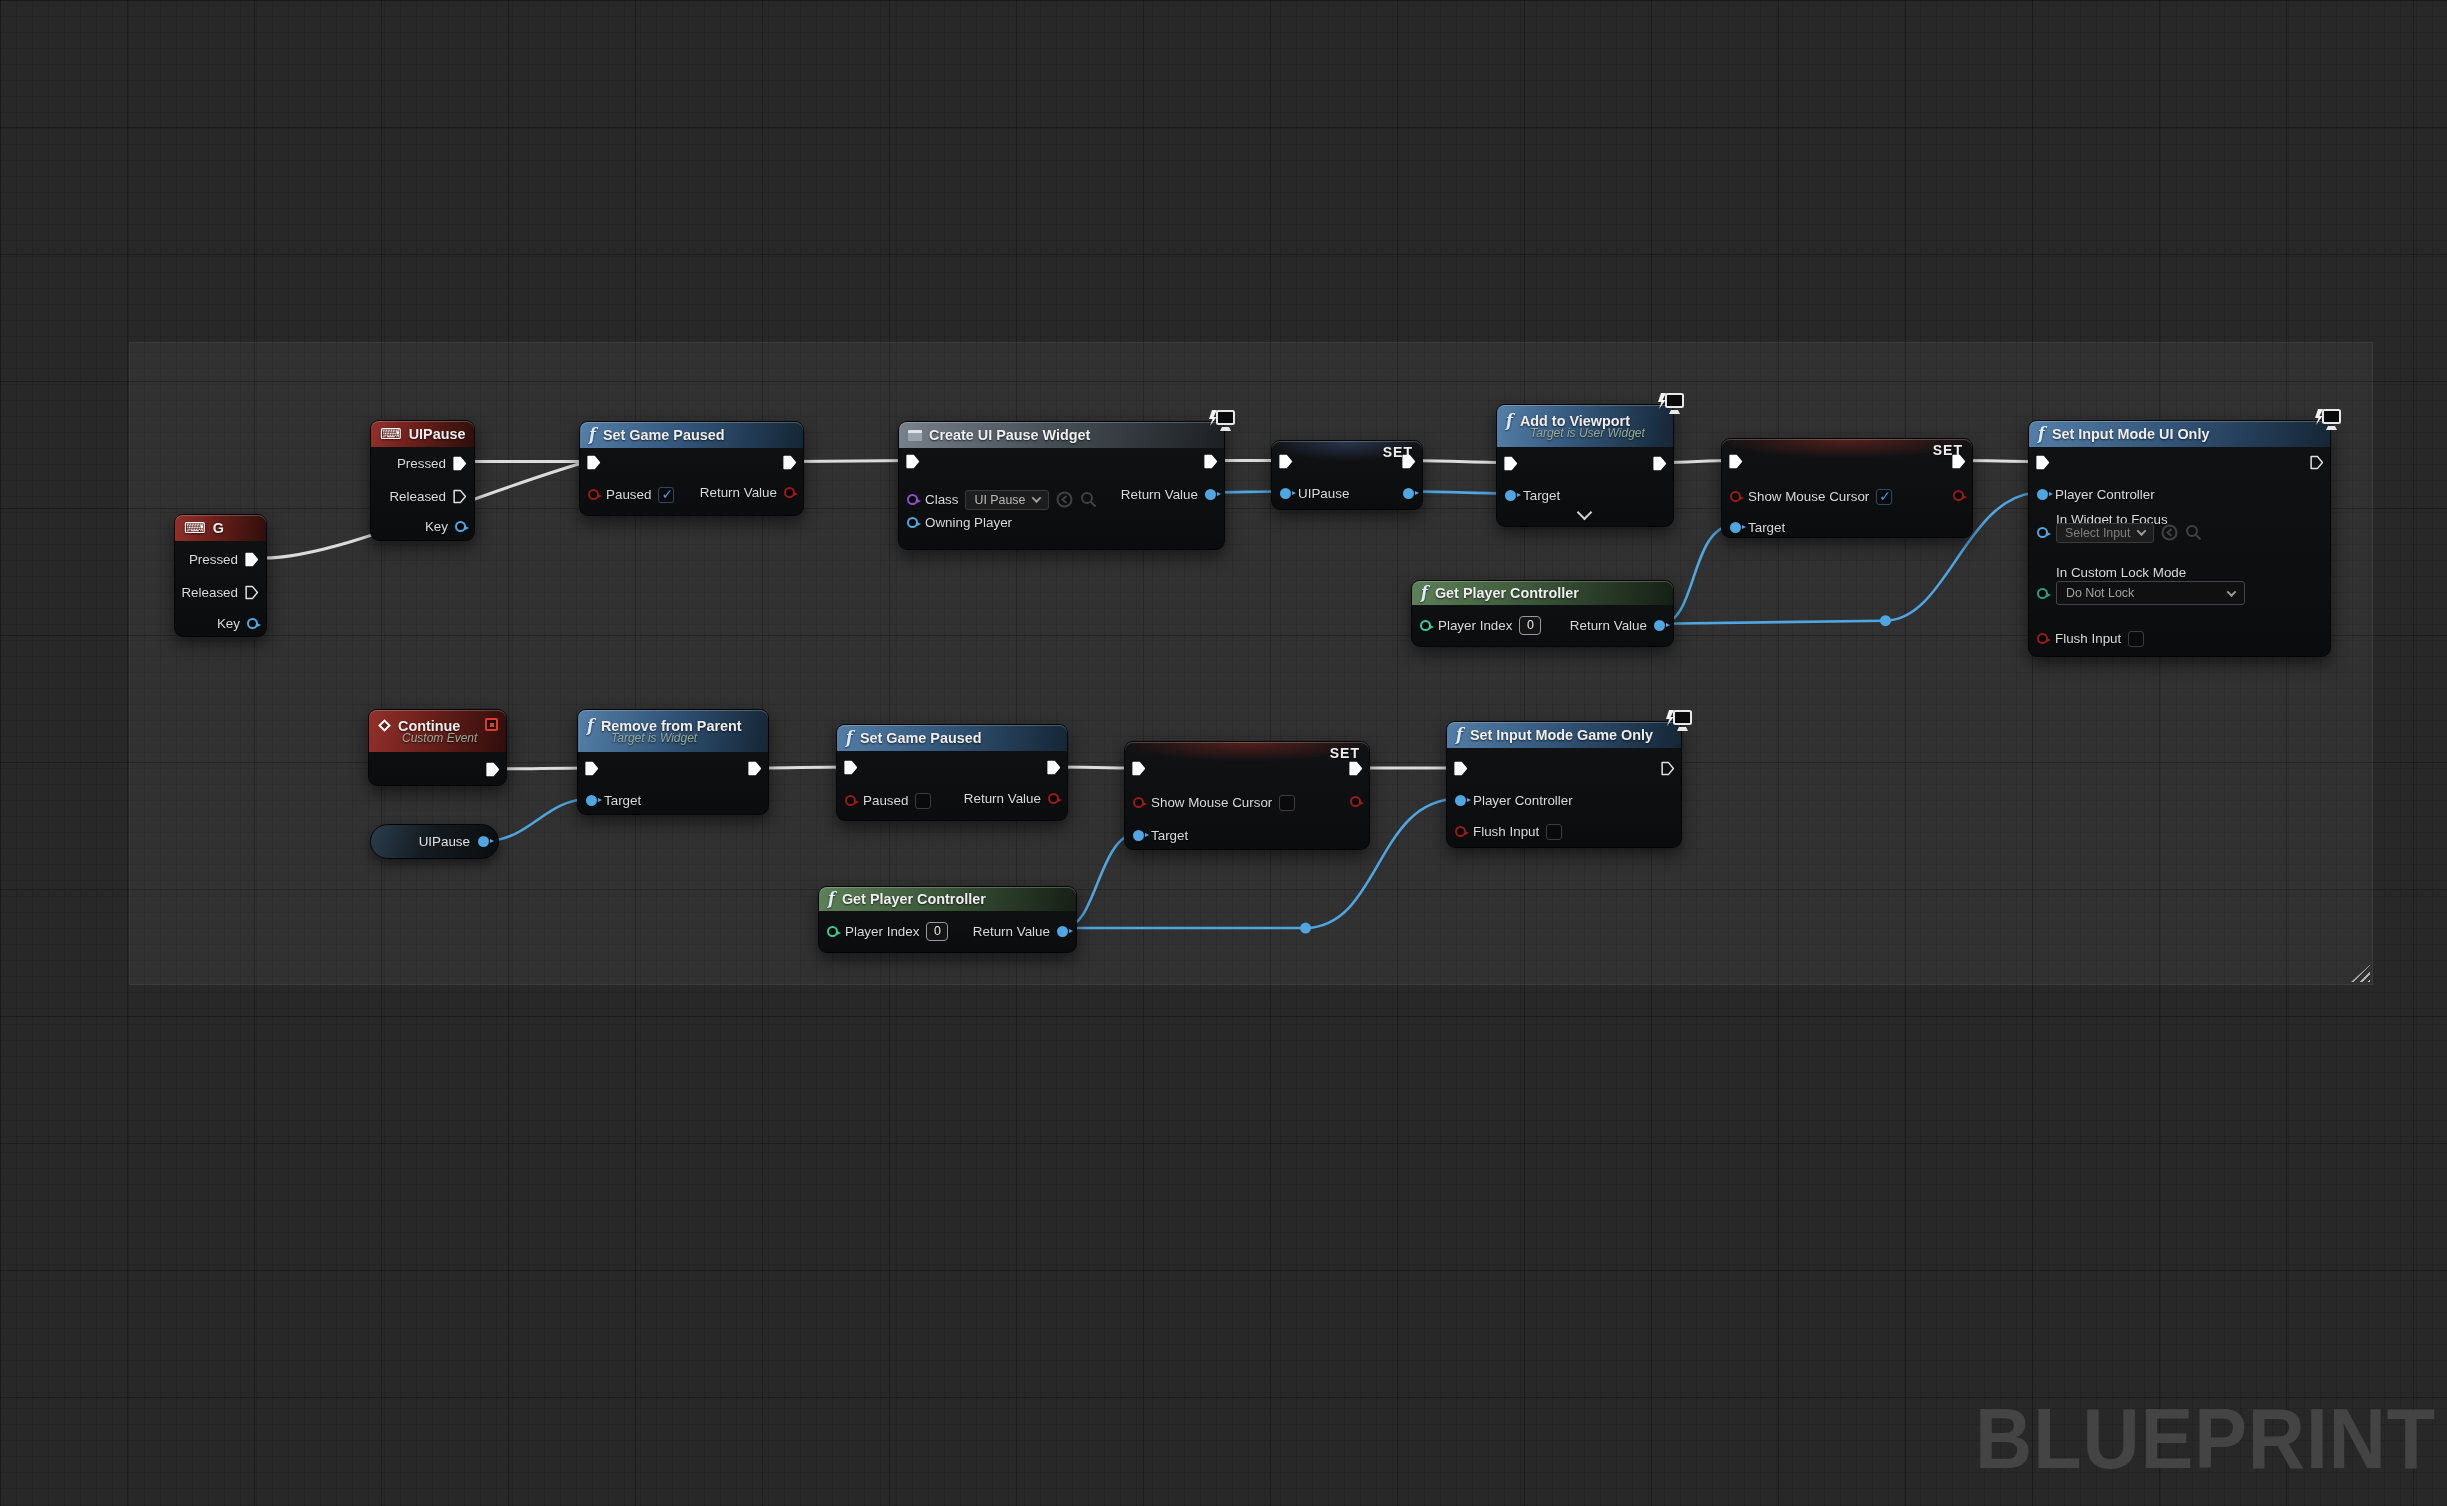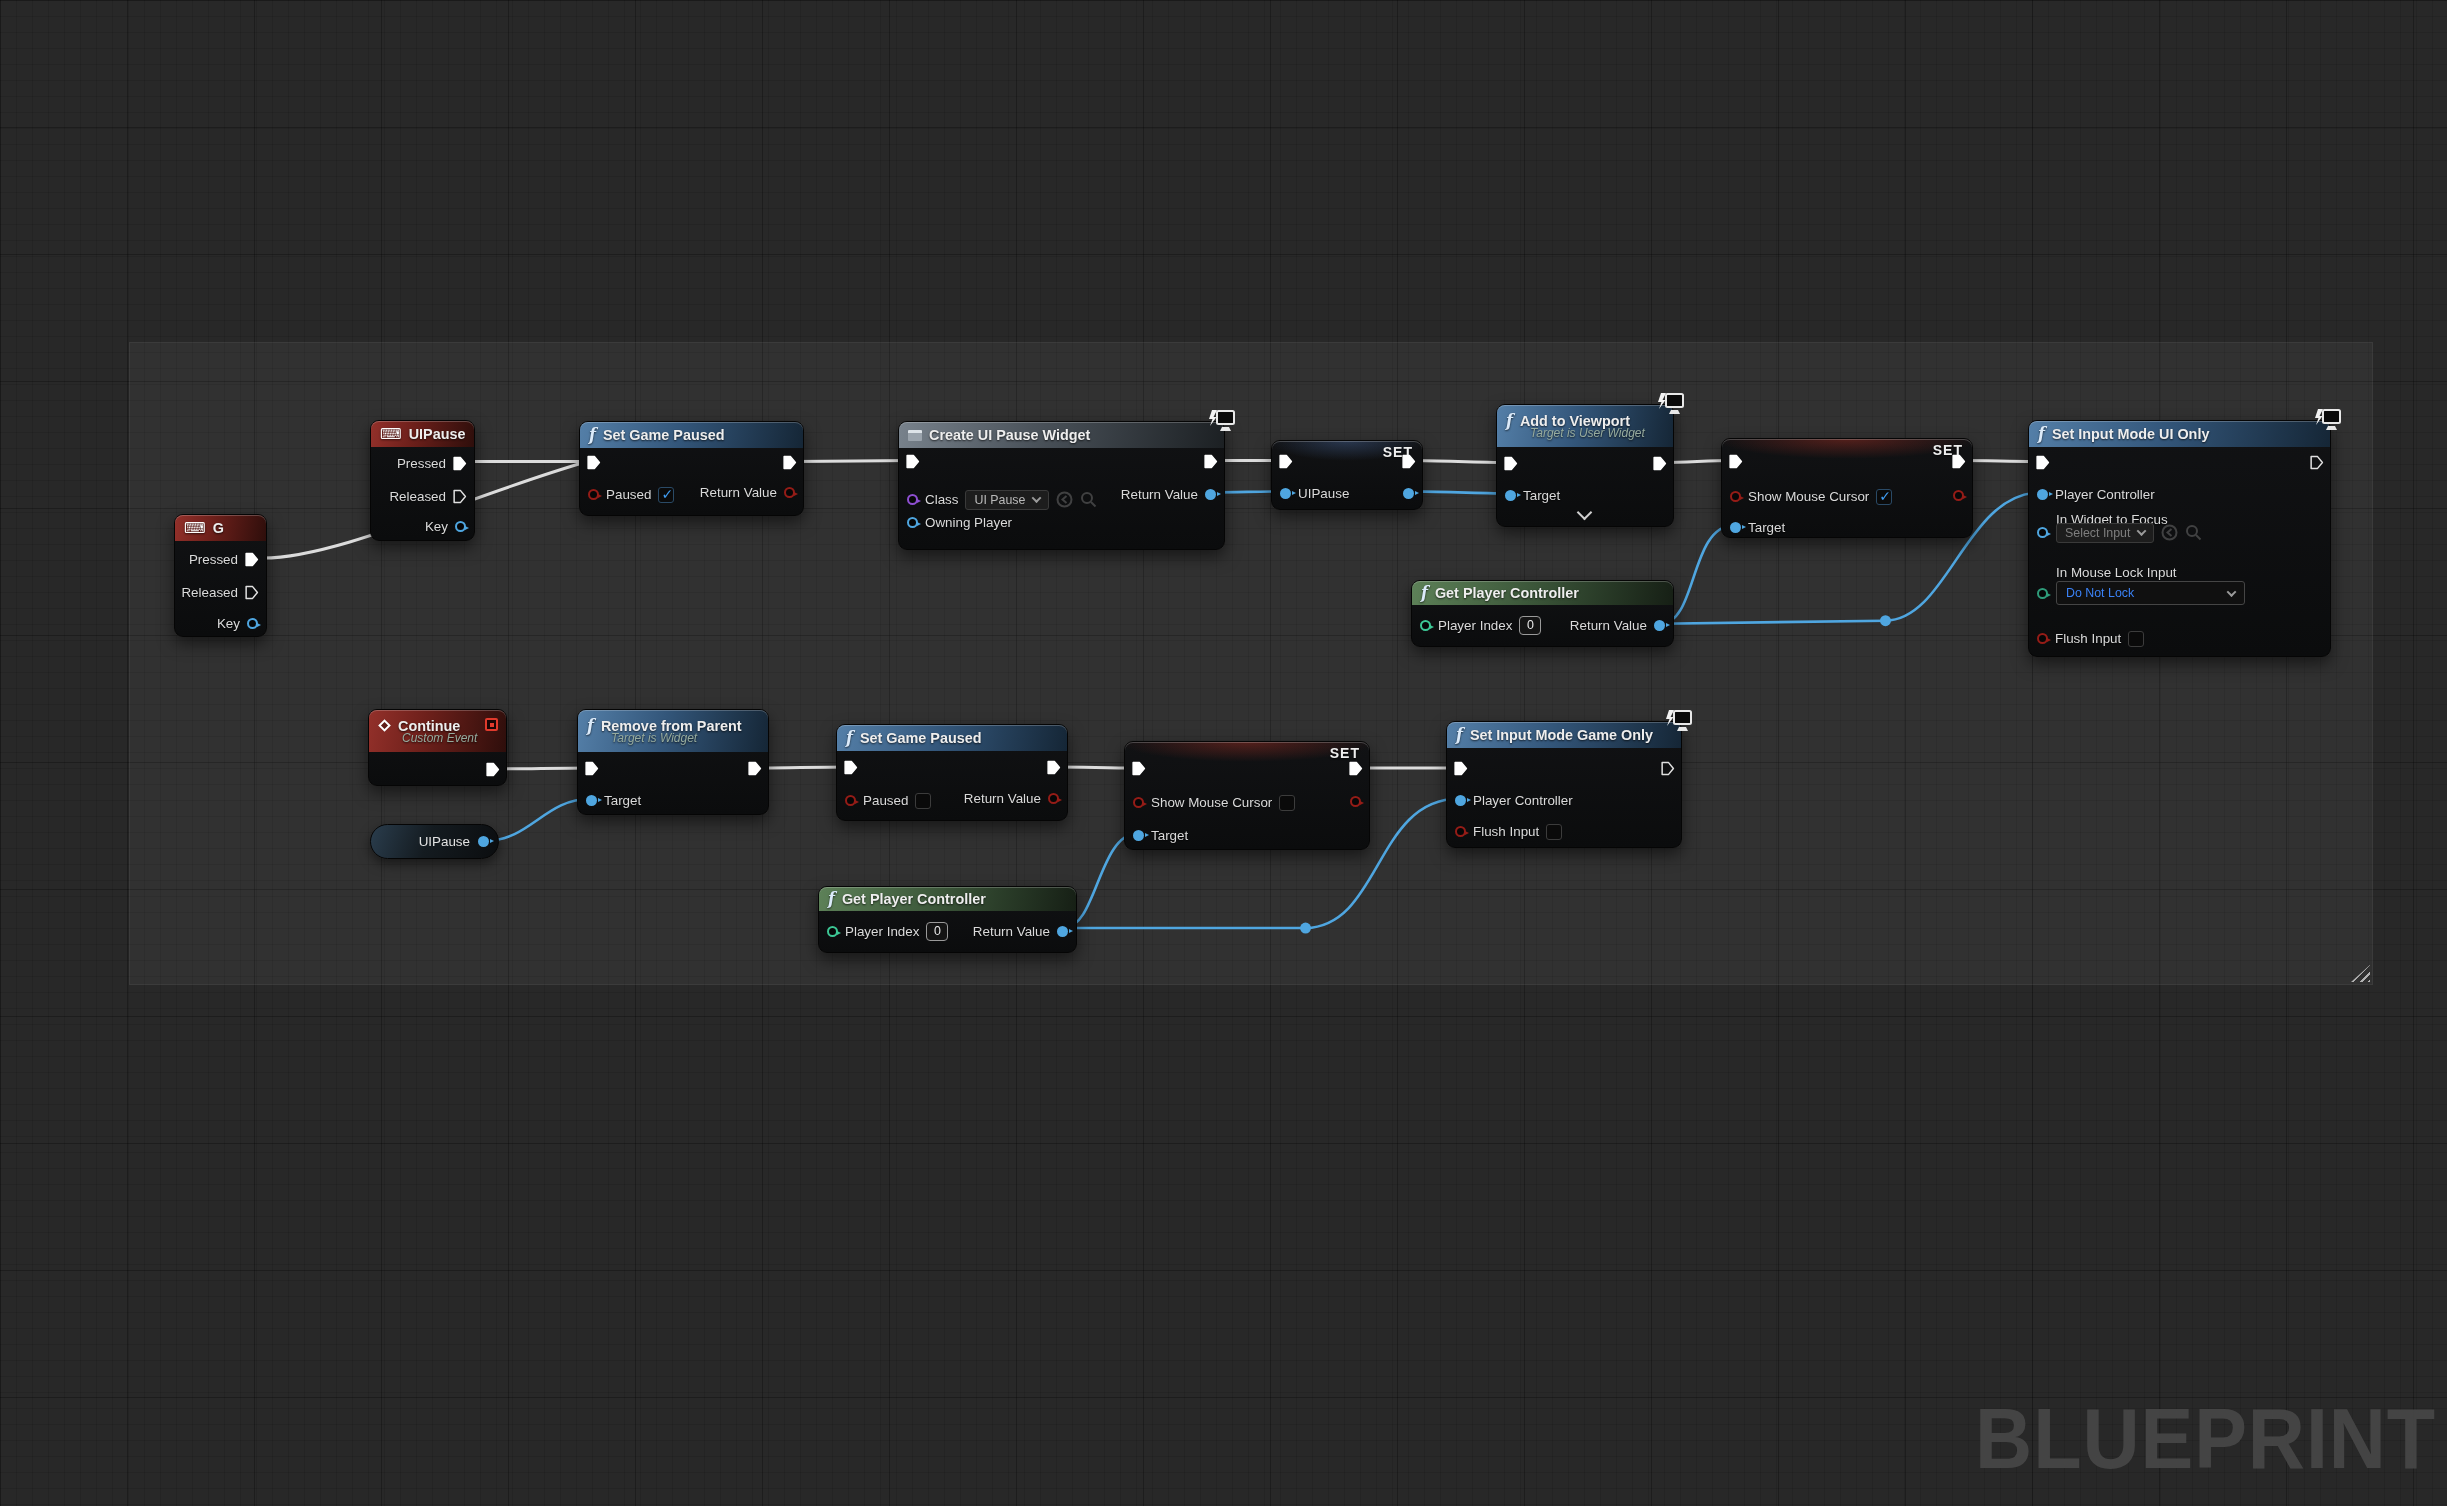--- a/index.html
+++ b/index.html
@@ -69,21 +69,21 @@
   .c-obj  { color:#4fa6e0; } .c-bool { color:#951c17; } .c-int { color:#3cc795; }
   .c-class{ color:#8e4fd1; } .c-enum { color:#2e9c7a; }
   .checkbox { width:16px; height:16px; background:#0a0a0a; border:1px solid #3c3c3c; border-radius:3px; position:relative; }
   .checkbox.checked { border-color:#2a4a66; }
   .checkbox.checked::after { content:'\2713'; position:absolute; left:2px; top:-2px; color:#3f9bf0; font-size:14px; font-weight:bold; }
   .numbox { min-width:22px; text-align:center; background:#141414; border:1px solid #9a9a9a; border-radius:4px;
     padding:0 5px; color:#e8e8e8; font-size:12.4px; line-height:17px; }
   .dropdown { display:inline-flex; align-items:center; gap:8px; background:#1d1d1d; border:1px solid #3a3a3a;
     border-radius:3px; padding:2px 8px; color:#b9b9b9; font-size:12.4px; }
   .dropdown.dim { color:#7e7e7e; }
-  .dropdown.wide { width:189px; justify-content:space-between; background:#101010; border-color:#454545; padding:4px 9px; color:#3b82f6; }
+  .dropdown.wide { width:189px; justify-content:space-between; background:#101010; border-color:#454545; padding:4px 9px; color:#a3a3a3; }
   .chev { width:7px; height:7px; border-right:2px solid #9a9a9a; border-bottom:2px solid #9a9a9a;
     transform:rotate(45deg) translate(-1px,-1px); flex:0 0 auto; }
   .tool-ico { width:17px; height:17px; flex:0 0 auto; opacity:0.55; }
   .expand-chev { position:absolute; left:50%; margin-left:-6px; width:11px; height:11px;
     border-right:2.5px solid #cfcfcf; border-bottom:2.5px solid #cfcfcf; transform:rotate(45deg); }
   .monitor { position:absolute; top:-13px; right:-12px; width:30px; height:26px; }
   
   .varpill { position:absolute; z-index:3; border-radius:18px; border:1px solid #050505;
     background:linear-gradient(110deg,#2a3d4d 0%,#141b20 45%,#0b0d0f 100%);
     box-shadow:0 5px 12px rgba(0,0,0,0.5); color:#e2e2e2; font-size:13.4px;
@@ -383,21 +383,21 @@
       <svg class="tool-ico" viewBox="0 0 17 17">
           <circle cx="8.5" cy="8.5" r="7" fill="none" stroke="#6a6a6a" stroke-width="2"></circle>
           <path d="M10.5 5 L6.5 8.5 L10.5 12" fill="none" stroke="#6a6a6a" stroke-width="2"></path>
         </svg>
       <svg class="tool-ico" viewBox="0 0 17 17">
           <circle cx="7" cy="7" r="5" fill="none" stroke="#6a6a6a" stroke-width="2"></circle>
           <line x1="11" y1="11" x2="15.5" y2="15.5" stroke="#6a6a6a" stroke-width="2"></line>
         </svg>
     </div>
     <div class="prow" style="left:27px;top:143px">
-        <span class="plabel">In Mouse Lock Input</span>
+        <span class="plabel">In Custom Lock Mode</span>
       </div>
     <span class="pin ring c-enum" style="position:absolute;left:8px;top:167px"></span>
     <div class="prow" style="left:27px;top:159px;height:26px">
       <span class="dropdown wide">
           <span>Do Not Lock</span>
           <span class="chev"></span>
         </span>
     </div>
     <div class="prow" style="left:8px;top:209px">
       <span class="pin ring c-bool"></span>

